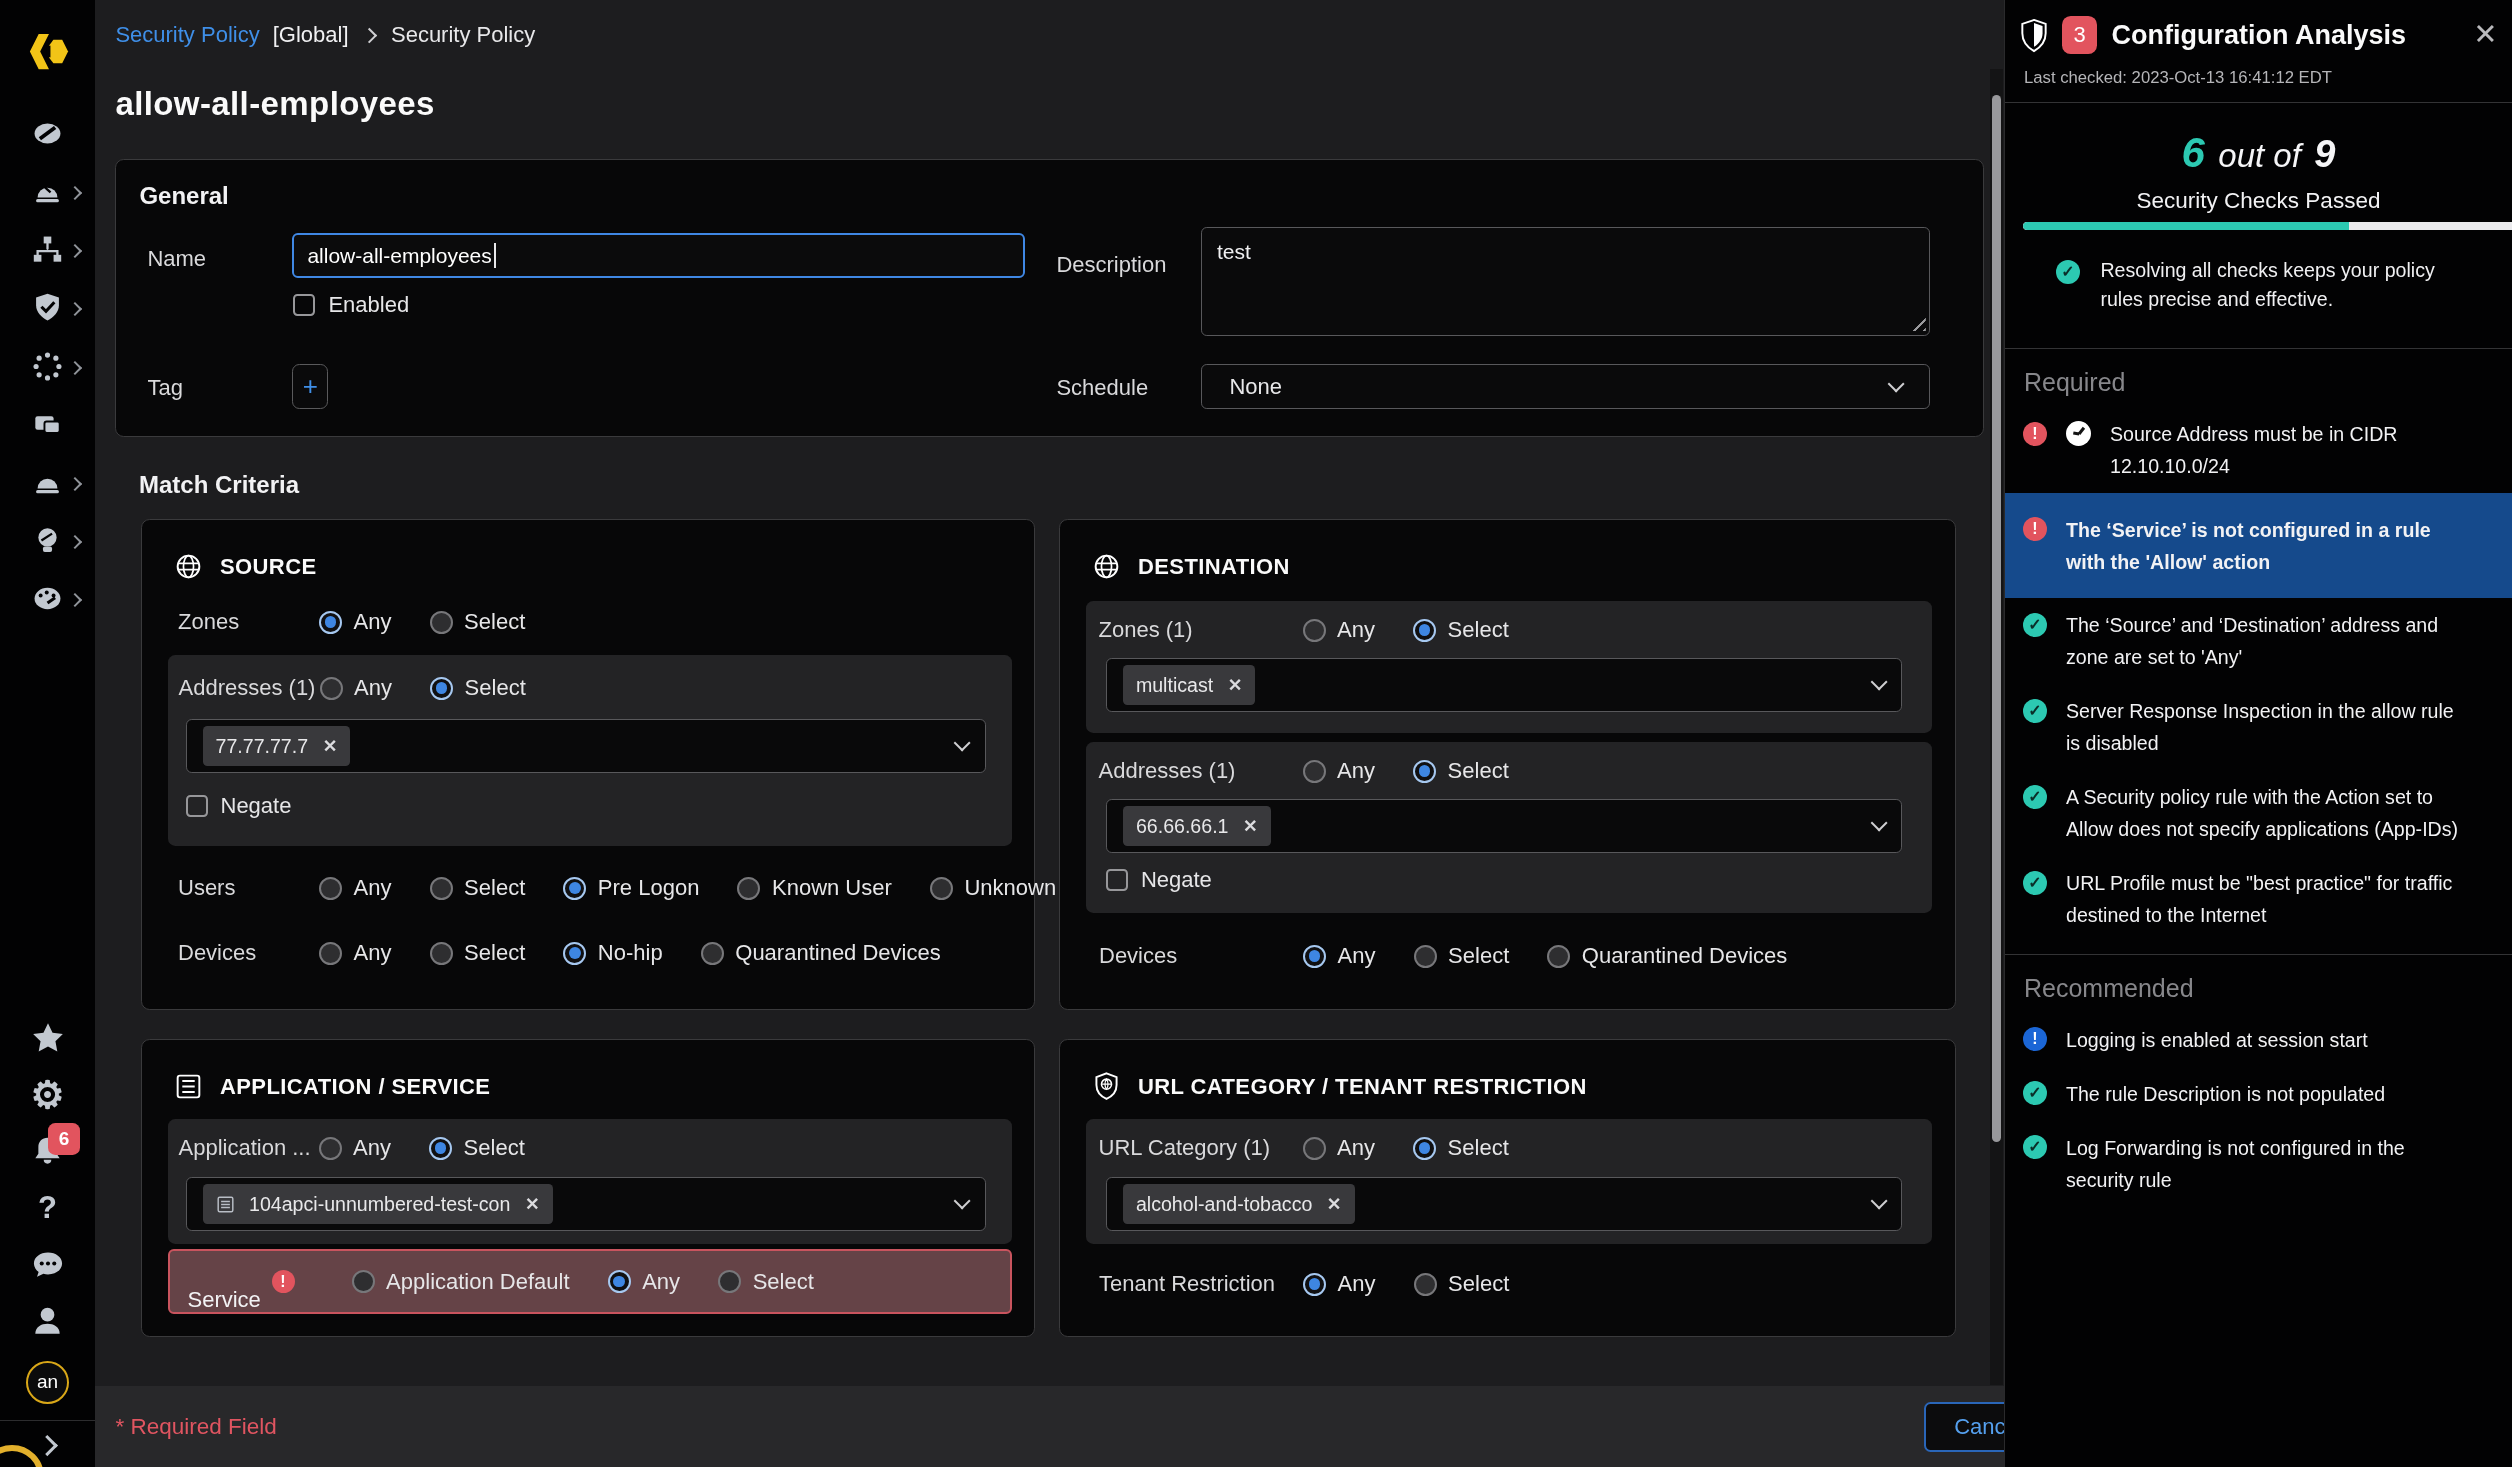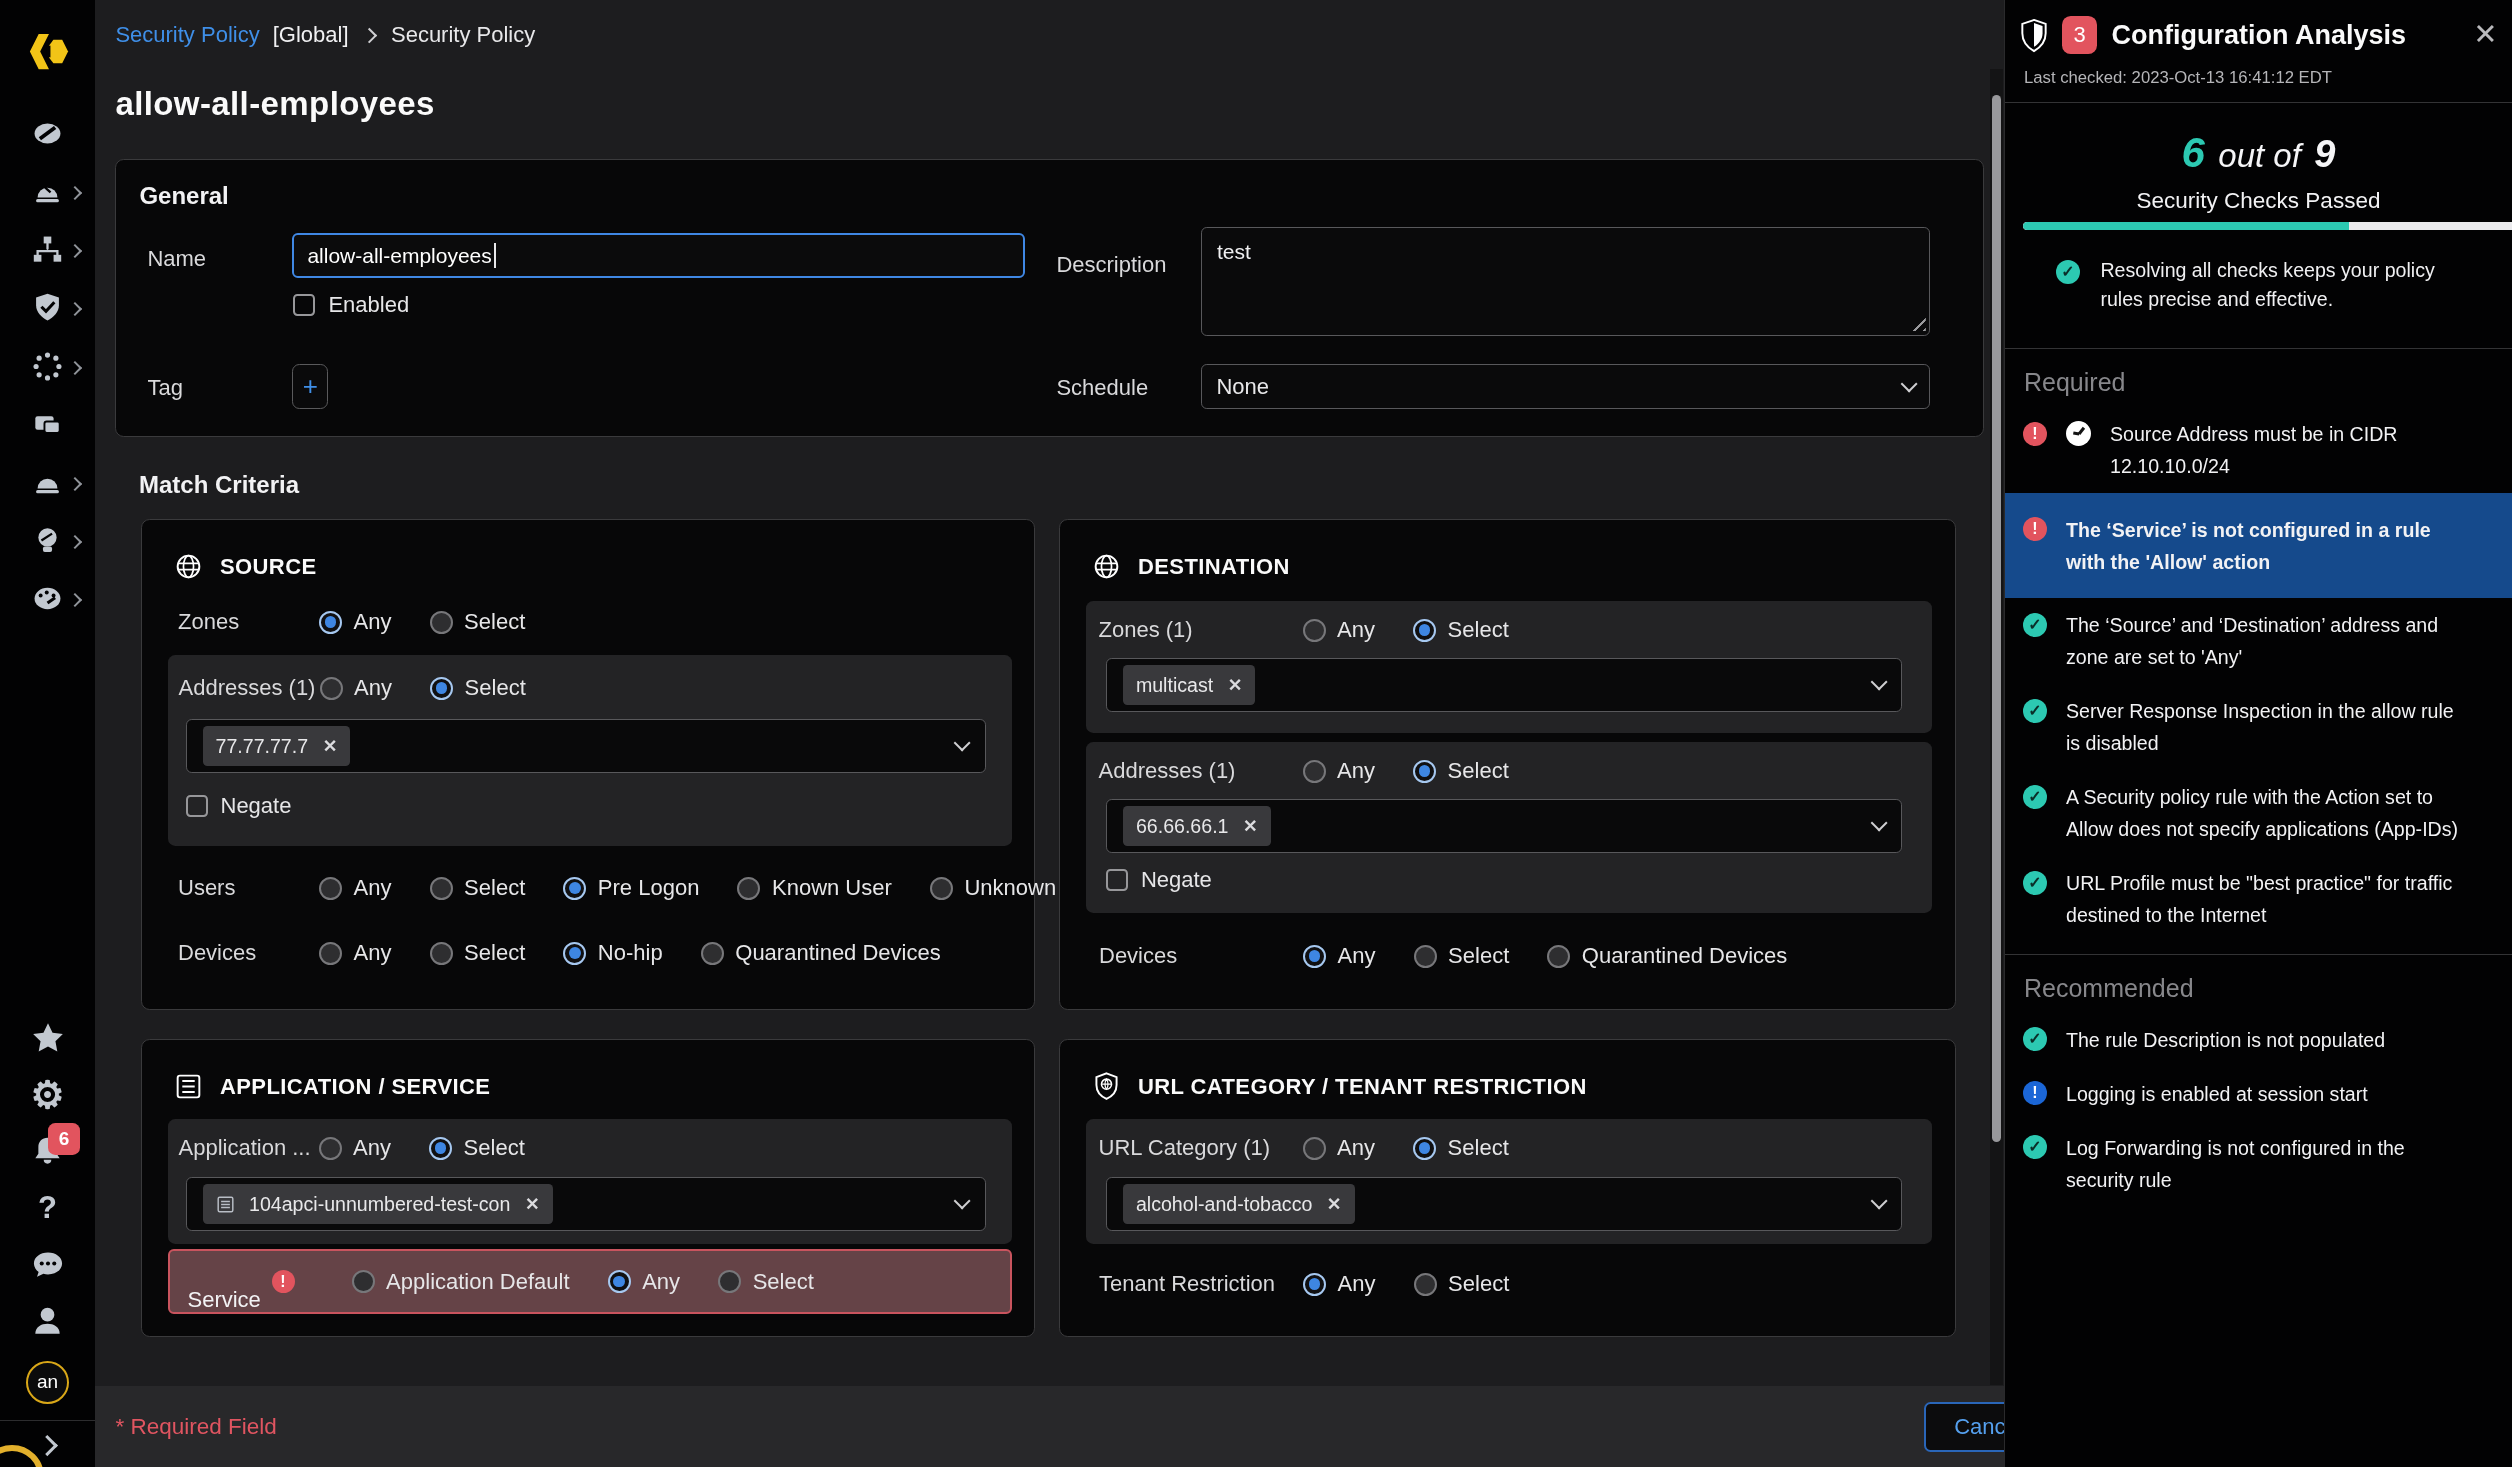--- a/index.html
+++ b/index.html
@@ -38,21 +38,21 @@
   
   .text-input{position:absolute;background:#0b0b0c;border:2.2px solid #3f87e4;border-radius:5.8px;display:flex;align-items:center;
     padding:0 13px;font-size:21px;color:#fff;box-sizing:border-box;}
   .caret{display:inline-block;width:2.2px;height:25px;background:#e8e8ea;margin-left:2.2px;}
   .textarea{position:absolute;background:#0a0a0b;border:1.5px solid #58585b;border-radius:5.8px;padding:11.6px 14.5px;
     font-size:21px;color:#f0f0f2;box-sizing:border-box;}
   .textarea::after{content:"";position:absolute;right:3.6px;bottom:3.6px;width:16px;height:16px;
     background:repeating-linear-gradient(-45deg,#9a9a9d 0 2.2px,transparent 2.2px 7.3px);
     clip-path:polygon(100% 0,0 100%,100% 100%);}
   .select{position:absolute;background:#0a0a0b;border:1.5px solid #58585b;border-radius:5.8px;display:flex;align-items:center;
-    justify-content:space-between;padding:0 14px;font-size:22px;color:#e8e8ea;box-sizing:border-box;}
+    justify-content:space-between;padding:0 27px;font-size:22px;color:#e8e8ea;box-sizing:border-box;}
   .cdown{width:10.2px;height:10.2px;border-right:2.5px solid #cfcfd2;border-bottom:2.5px solid #cfcfd2;transform:rotate(45deg);margin-top:-5.8px;}
   .checkbox{width:22px;height:22px;border:2.2px solid #97979a;border-radius:4.4px;background:transparent;box-sizing:border-box;flex:none;}
   .cbrow{display:flex;align-items:center;gap:13px;}
   .tagbtn{position:absolute;width:36px;height:45px;border:1.5px solid #5a5a5c;border-radius:7.3px;background:#0a0a0b;
     display:flex;align-items:center;justify-content:center;color:#3f8fe8;font-size:26px;box-sizing:border-box;}
   
   .opt{display:inline-flex;align-items:center;gap:11.6px;margin-right:38px;}
   .dot{width:23px;height:23px;border-radius:50%;box-sizing:border-box;border:2.9px solid #77777a;background:#2e2e30;position:relative;flex:none;}
   .opt.on .dot{border-color:#a6c8f0;background:#101012;}
   .opt.on .dot::after{content:"";position:absolute;inset:3.6px;border-radius:50%;background:#3e86e2;}
@@ -652,28 +652,28 @@
     <div class="ca-item">
       <span class="st-icon pass"></span>
       <span class="ca-text">URL Profile must be "best practice" for traffic destined to the Internet</span>
     </div>
 
     <div style="border-top:1.5px solid #333335;margin-top:11.6px;"></div>
 
     <div class="grp-h">Recommended</div>
 
     <div class="ca-item">
+      <span class="st-icon info"></span>
+      <span class="ca-text">Logging is enabled at session start</span>
+    </div>
+
+    <div class="ca-item">
       <span class="st-icon pass"></span>
       <span class="ca-text">The rule Description is not populated</span>
     </div>
 
     <div class="ca-item">
-      <span class="st-icon info"></span>
-      <span class="ca-text">Logging is enabled at session start</span>
-    </div>
-
-    <div class="ca-item">
       <span class="st-icon pass"></span>
       <span class="ca-text">Log Forwarding is not configured in the security rule</span>
     </div>
   </div>
 </aside>
 
 
 </body></html>

